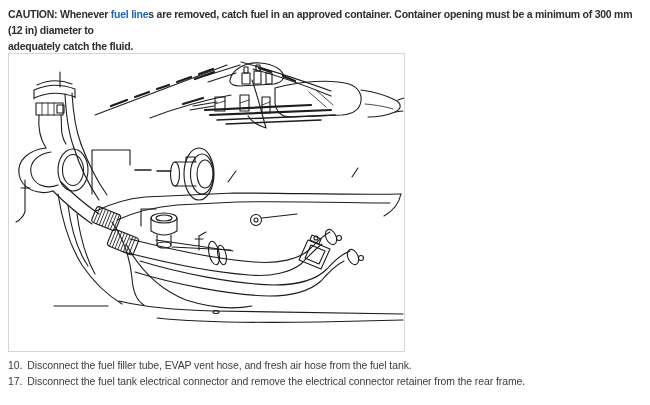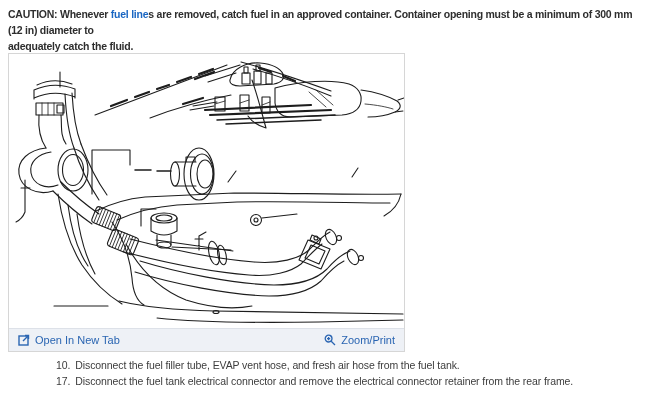--- a/index.html
+++ b/index.html
@@ -22,21 +22,21 @@
 
   .fig-bar{position:absolute;left:0;right:0;bottom:0;height:23px;
     background:var(--bar_bg);border-top:1px solid #dde1e8;
     display:flex;align-items:center;justify-content:space-between;padding:0 9px;}
   .bar-link{display:flex;align-items:center;gap:5px;color:var(--footer_link);
     font-size:11px;text-decoration:none;cursor:pointer;}
   .bar-link svg{display:block;}
 
   .steps{position:absolute;left:8px;top:358px;width:636px;
     font-size:10.5px;line-height:15.5px;color:#3c3c3c;letter-spacing:-0.1px;}
-  .step .num{margin-right:5px;margin-left:48px;}
+  .step .num{margin-right:5px;}
 
   .diagram path,.diagram line,.diagram ellipse,.diagram circle,.diagram rect,
   .diagram polyline,.diagram polygon{
     fill:none;stroke:var(--diagram_ink);stroke-width:1.1;
     stroke-linecap:round;stroke-linejoin:round;}
   .diagram .thick{stroke-width:2.2;}
   .diagram .med{stroke-width:1.5;}
   .diagram .thin{stroke-width:0.8;}
 </style>
 </head>
@@ -160,36 +160,20 @@
       <path d="M184,52 L208,48 M181,56 L205,52"></path>
       <path class="thick" d="M174,50 L194,44"></path>
       <rect x="206" y="43" width="10" height="14"></rect>
       <rect x="231" y="41" width="9" height="16"></rect>
       <rect x="253" y="43" width="8" height="16"></rect>
       <path class="thin" d="M206,50 L216,47 M231,49 L240,46 M253,51 L261,48"></path>
       <path d="M196,22 L231,11 M199,28 L227,19"></path>
       <path class="thick" d="M186,25 L205,18"></path>
     </svg>
 
-    <div class="fig-bar">
-      <a class="bar-link">
-        <svg width="12" height="12" viewBox="0 0 12 12">
-          <rect x="1" y="2" width="9" height="9" fill="none" stroke="#2a65b2" stroke-width="1.4"></rect>
-          <path d="M5,7 L10.5,1.5 M7,1.5 H10.5 V5" fill="none" stroke="#2a65b2" stroke-width="1.4"></path>
-        </svg>
-        <span>Open In New Tab</span>
-      </a>
-      <a class="bar-link">
-        <svg width="12" height="12" viewBox="0 0 12 12">
-          <circle cx="4.6" cy="4.6" r="3.4" fill="none" stroke="#2a65b2" stroke-width="1.3"></circle>
-          <path d="M7.2,7.2 L11,11 M4.6,3 V6.2 M3,4.6 H6.2" fill="none" stroke="#2a65b2" stroke-width="1.3"></path>
-        </svg>
-        <span>Zoom/Print</span>
-      </a>
-    </div>
   </div>
 
   <div class="steps">
     <div class="step"><span class="num">10.</span><span>Disconnect the fuel filler tube, EVAP vent hose, and fresh air hose from the fuel tank.</span></div>
     <div class="step"><span class="num">17.</span><span>Disconnect the fuel tank electrical connector and remove the electrical connector retainer from the rear frame.</span></div>
   </div>
 
 </div>
 
 </body></html>

